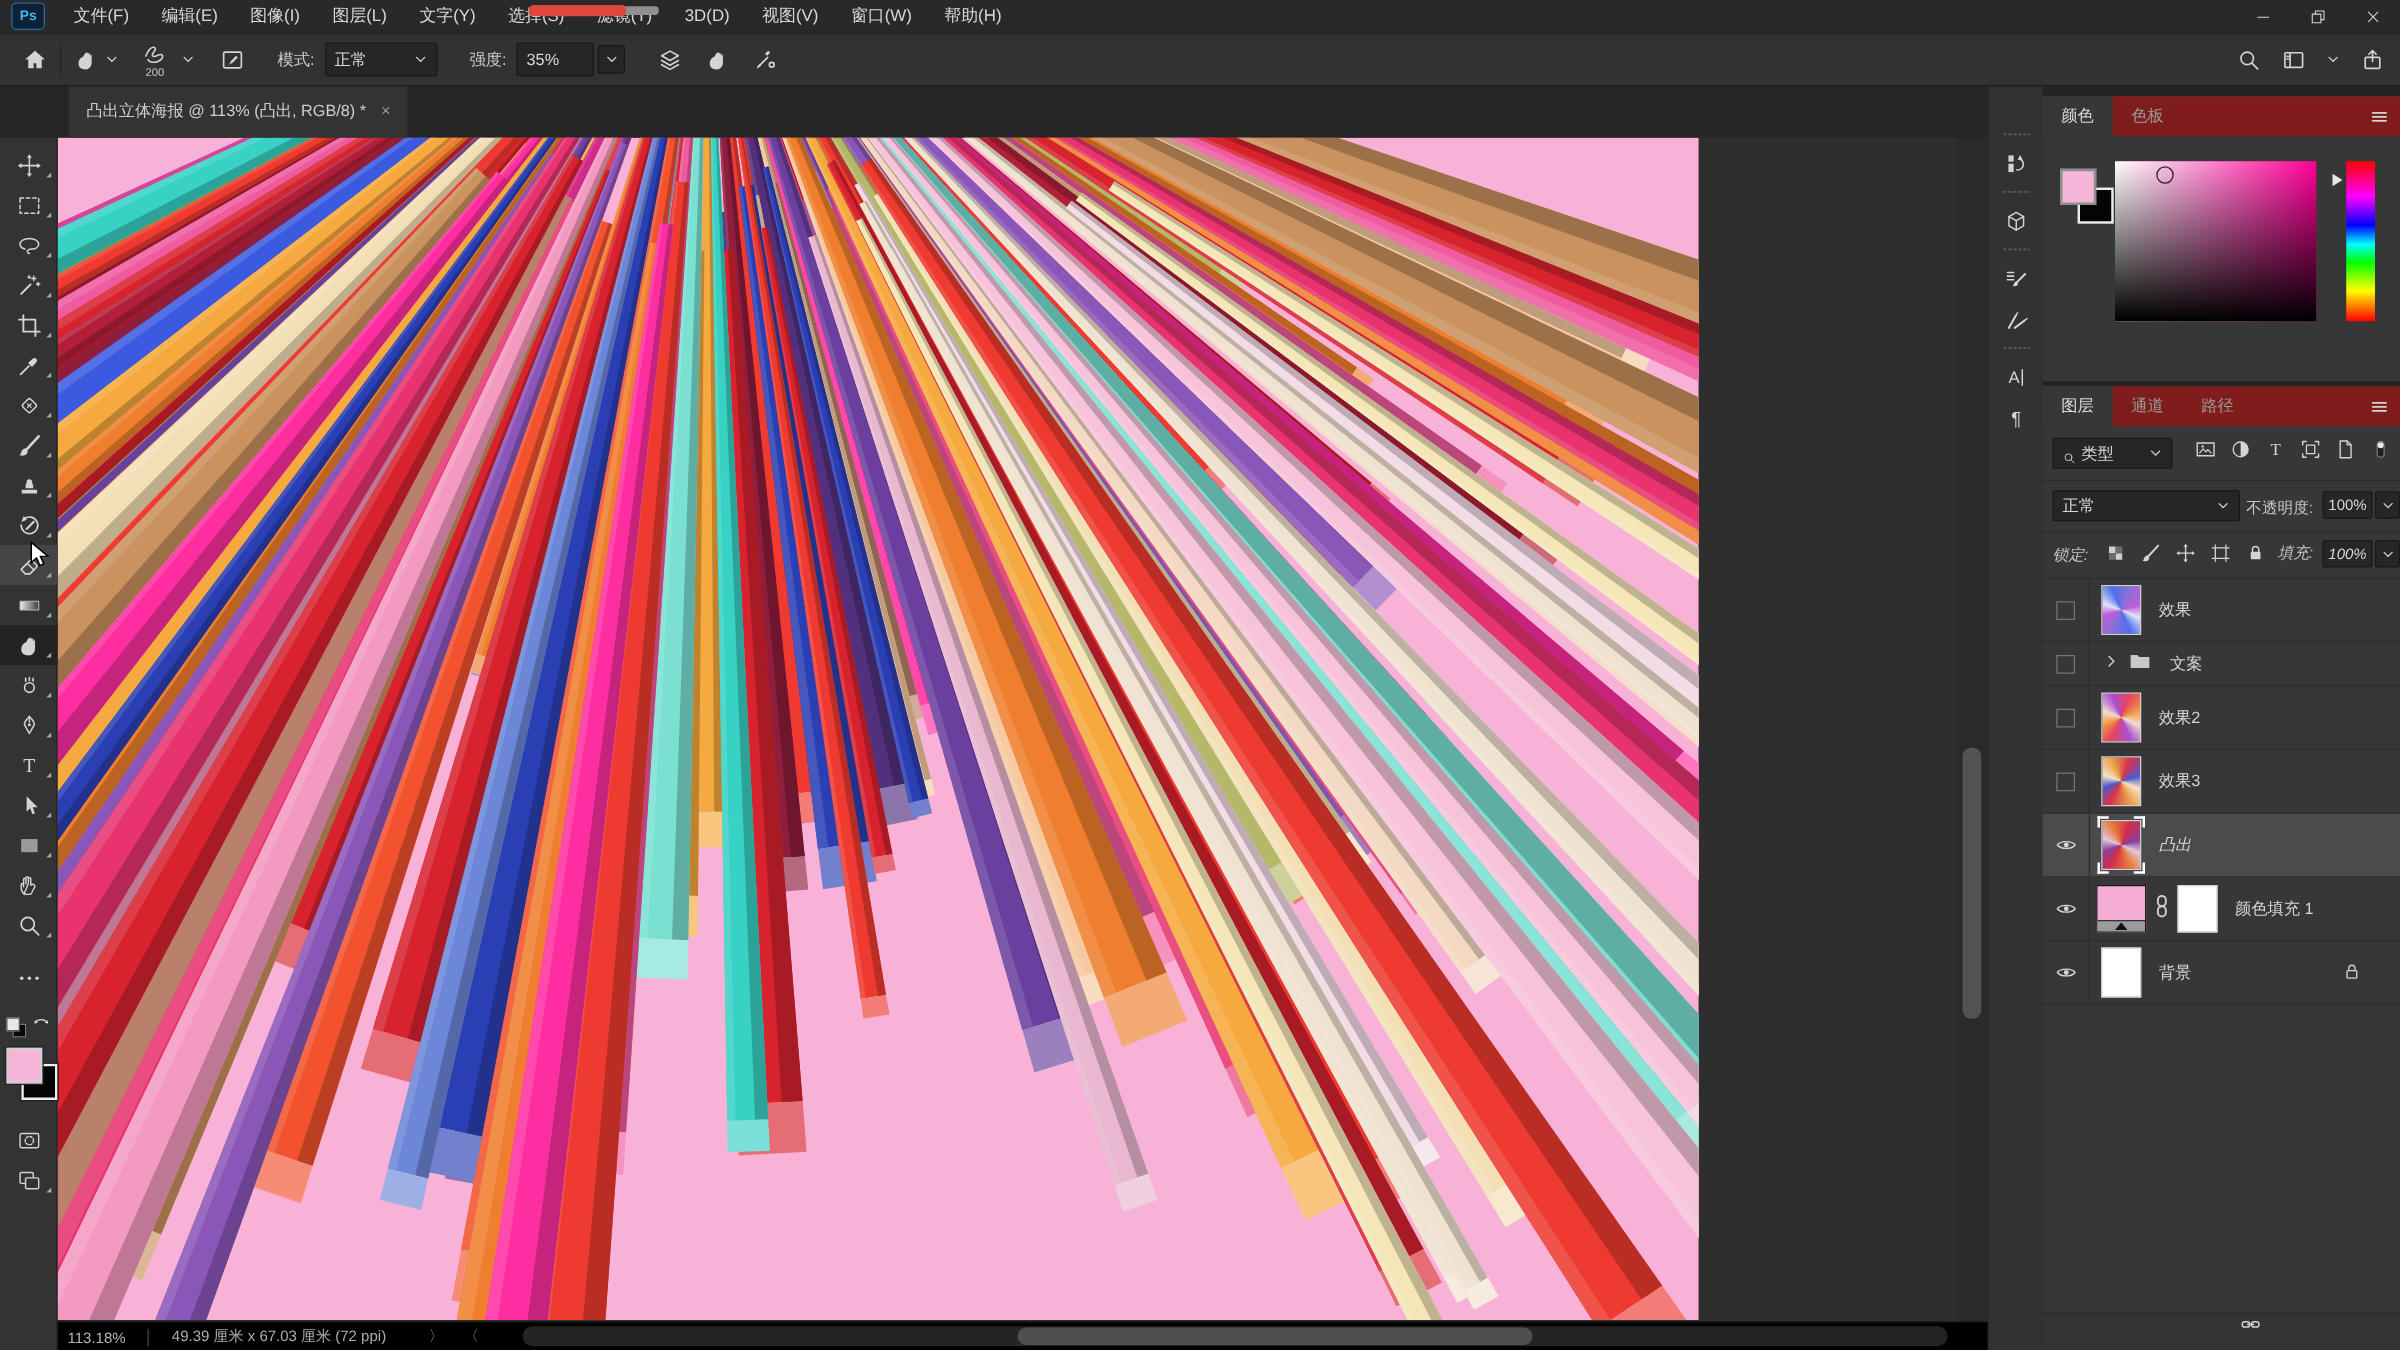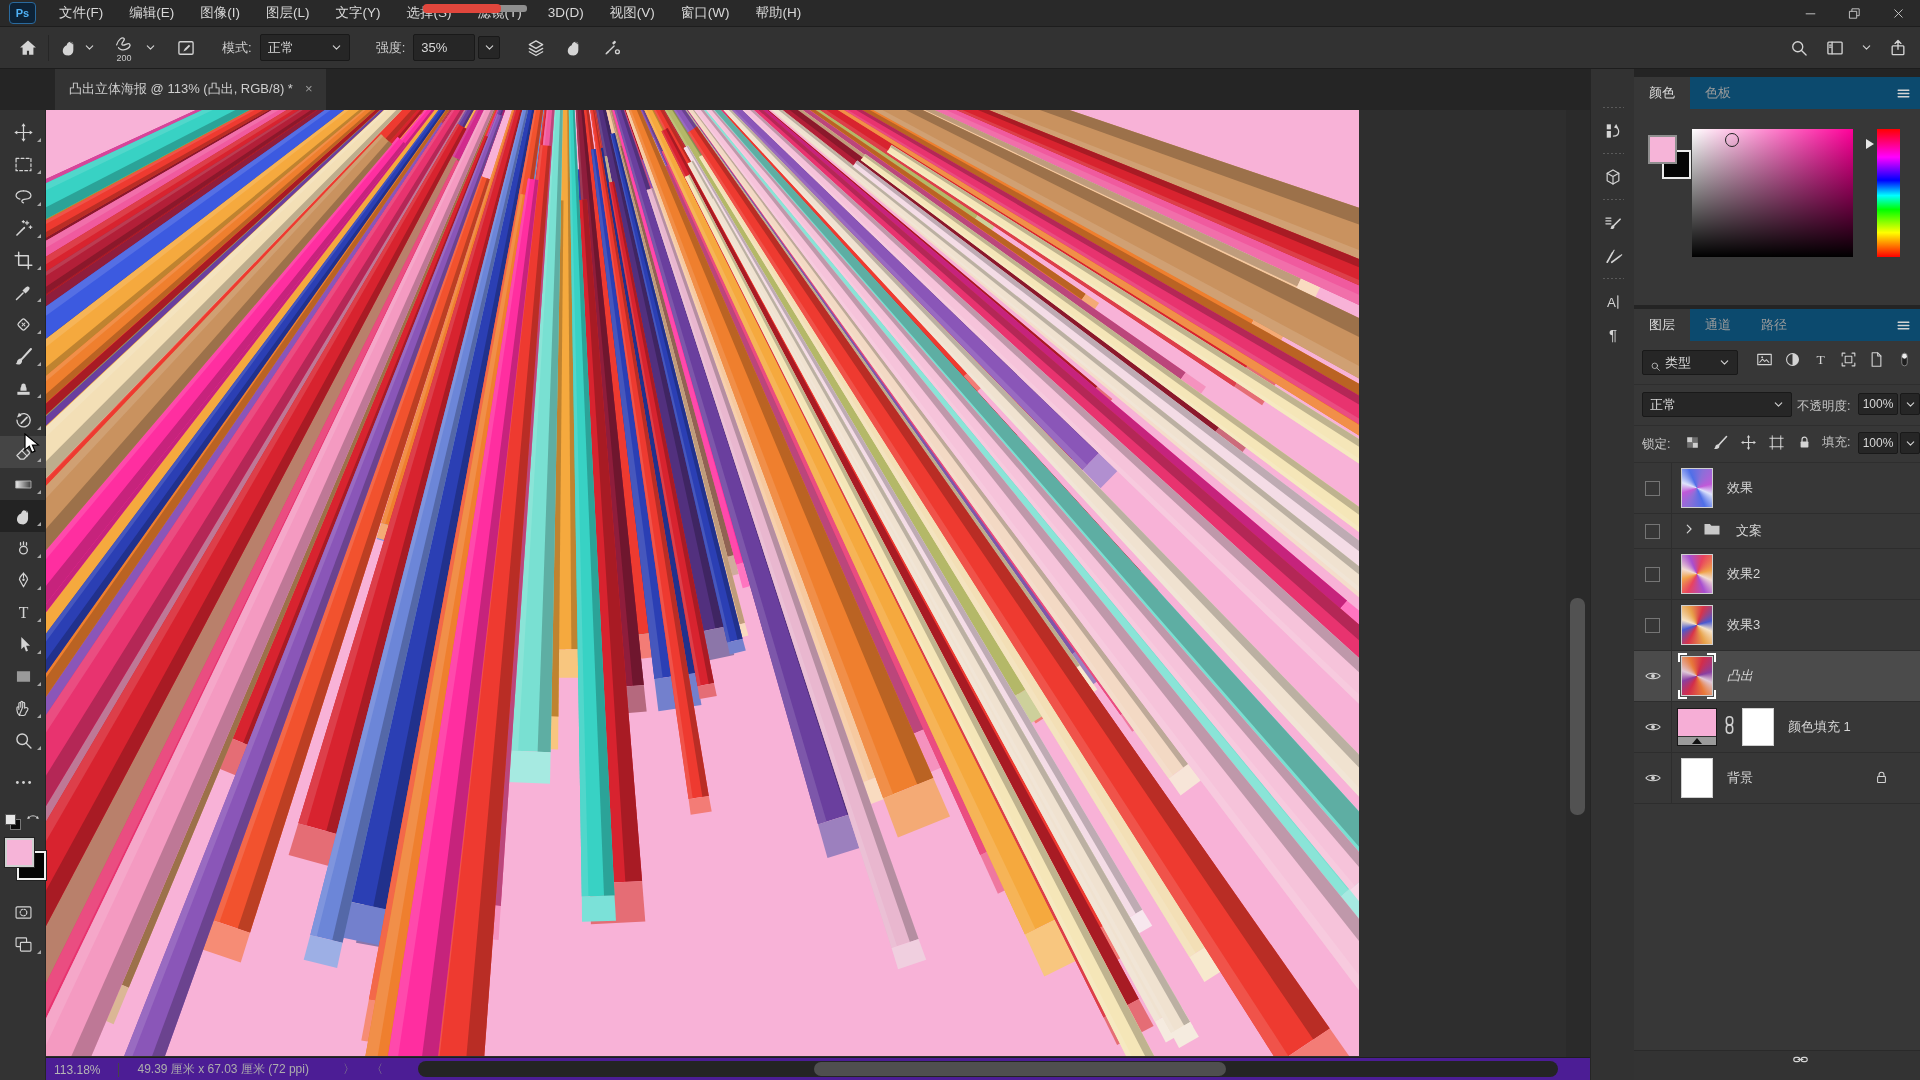--- a/index.html
+++ b/index.html
@@ -46,36 +46,36 @@
   .swap-ic{position:absolute;right:5px;top:2px;width:16px;height:16px;}
   .chips{position:relative;width:46px;height:46px;}
   .chip-fg{position:absolute;left:5px;top:2px;width:25px;height:25px;border:2px solid #d0d0d0;outline:1px solid #222;z-index:2;}
   .chip-bg{position:absolute;left:17px;top:15px;width:25px;height:25px;background:#050505;border:2px solid #f0f0f0;outline:1px solid #222;}
   .cursor-arrow{position:absolute;left:23px;top:433px;width:18px;height:22px;z-index:60;}
   
   .canvas-doc{position:absolute;left:46px;top:110px;width:1313px;height:946px;z-index:5;}
   
   .vscroll{position:absolute;left:1566px;top:110px;width:24px;height:947px;background:#2a2a2a;z-index:18;}
   .vthumb{position:absolute;left:4px;top:488px;width:15px;height:217px;background:#525252;border-radius:7px;}
-  .statusbar{position:absolute;left:46px;top:1057px;width:1544px;height:23px;background:#4c1d95;border-top:1px solid #1e1e1e;display:flex;align-items:center;font-size:12px;color:#b5b5b5;z-index:25;}
+  .statusbar{position:absolute;left:46px;top:1057px;width:1544px;height:23px;background:#000000;border-top:1px solid #1e1e1e;display:flex;align-items:center;font-size:12px;color:#b5b5b5;z-index:25;}
   .zoom-box{margin-left:8px;}
   .sb-sep{width:1px;height:14px;background:#454545;margin:0 18px;}
   .doc-size{color:#adadad;}
   .sb-chev{color:#8b8b8b;margin-left:34px;font-size:12px;}
   .hs-track{position:absolute;left:372px;top:3px;width:1140px;height:16px;background:#242424;border-radius:8px;}
   .hs-thumb{position:absolute;left:768px;top:4px;width:412px;height:14px;background:#4f4f4f;border-radius:7px;}
   
   .iconcol{position:absolute;left:1590px;top:67px;width:44px;height:1013px;background:#323232;border-left:1px solid #252525;z-index:22;padding-top:34px;box-sizing:border-box;}
   .grip{width:22px;height:3px;margin:5px auto 5px;background-image:radial-gradient(#5a5a5a 1px,transparent 1.2px);background-size:4px 3px;}
   .pi{height:33px;display:flex;align-items:center;justify-content:center;}
   .pi svg{width:20px;height:20px;}
   
   .panelcol{position:absolute;left:1634px;top:67px;width:286px;height:1013px;background:#242424;z-index:22;}
   .panel{position:absolute;left:0;width:286px;background:#373737;}
-  .phdr{height:32px;background:#0c4a6e;display:flex;align-items:center;position:relative;}
+  .phdr{height:32px;background:#7f1d1d;display:flex;align-items:center;position:relative;}
   .ptab{padding:0 15px;line-height:32px;font-size:13px;color:#9b9b9b;}
   .ptab.active{background:#373737;color:#dcdcdc;}
   .pmenu{position:absolute;right:8px;top:8px;width:17px;height:17px;}
   .color-panel{top:10px;height:228px;}
   .fgchip{position:absolute;left:14px;top:58px;width:25px;height:25px;border:2px solid #8f8f8f;z-index:2;}
   .bgchip{position:absolute;left:28px;top:73px;width:25px;height:25px;background:#050505;border:2px solid #ececec;}
   .sv-field{position:absolute;left:58px;top:52px;width:161px;height:128px;}
   .sv-cursor{position:absolute;left:33px;top:4px;width:12px;height:12px;border:1.6px solid #222;border-radius:50%;}
   .hue-strip{position:absolute;left:243px;top:52px;width:23px;height:128px;}
   .hue-marker{position:absolute;left:232px;top:62px;width:0;height:0;border-top:5px solid transparent;border-bottom:5px solid transparent;border-left:8px solid #e6e6e6;}
@@ -83,21 +83,21 @@
   .lp-row{position:relative;border-bottom:1px solid #2e2e2e;}
   .filter-row{height:43px;}
   .type-combo{position:absolute;left:8px;top:9px;width:96px;height:25px;box-sizing:border-box;}
   .filter-icons{position:absolute;right:6px;top:9px;display:flex;gap:9px;align-items:center;}
   .filter-icons svg{width:19px;height:19px;}
   .blend-row{height:40px;}
   .blend-combo{position:absolute;left:8px;top:7px;width:150px;height:25px;box-sizing:border-box;}
   .sm-label{position:absolute;font-size:12.5px;color:#c6c6c6;top:13px;}
   .sm-combo{position:absolute;top:8px;width:40px;height:22px;box-sizing:border-box;font-size:12px;justify-content:center;}
   .sm-chev{position:absolute;top:8px;width:20px;height:22px;box-sizing:border-box;background:#262626;border:1px solid #191919;border-radius:2px;display:flex;align-items:center;justify-content:center;}
-  .lock-row{height:36px;}
+  .lock-row{height:36px;font-style:italic;}
   .lock-icons{position:absolute;left:50px;top:8px;display:flex;gap:11px;}
   .lock-icons svg{width:17px;height:17px;}
   .layer-list{position:relative;}
   .layer-row{position:relative;display:flex;align-items:center;border-bottom:1px solid #2d2d2d;background:#373737;}
   .layer-row.sel{background:#4b4b4b;}
   .eye-cell{width:37px;height:100%;border-right:1px solid #2d2d2d;display:flex;align-items:center;justify-content:center;flex:none;}
   .eye-cell svg{width:18px;height:18px;}
   .vis-box{width:13px;height:13px;border:1px solid #757575;}
   .lthumb{width:30px;height:38px;border:1px solid #cfcfcf;flex:none;margin-left:9px;position:relative;}
   .lname{font-size:13px;color:#d6d6d6;margin-left:14px;white-space:nowrap;}

